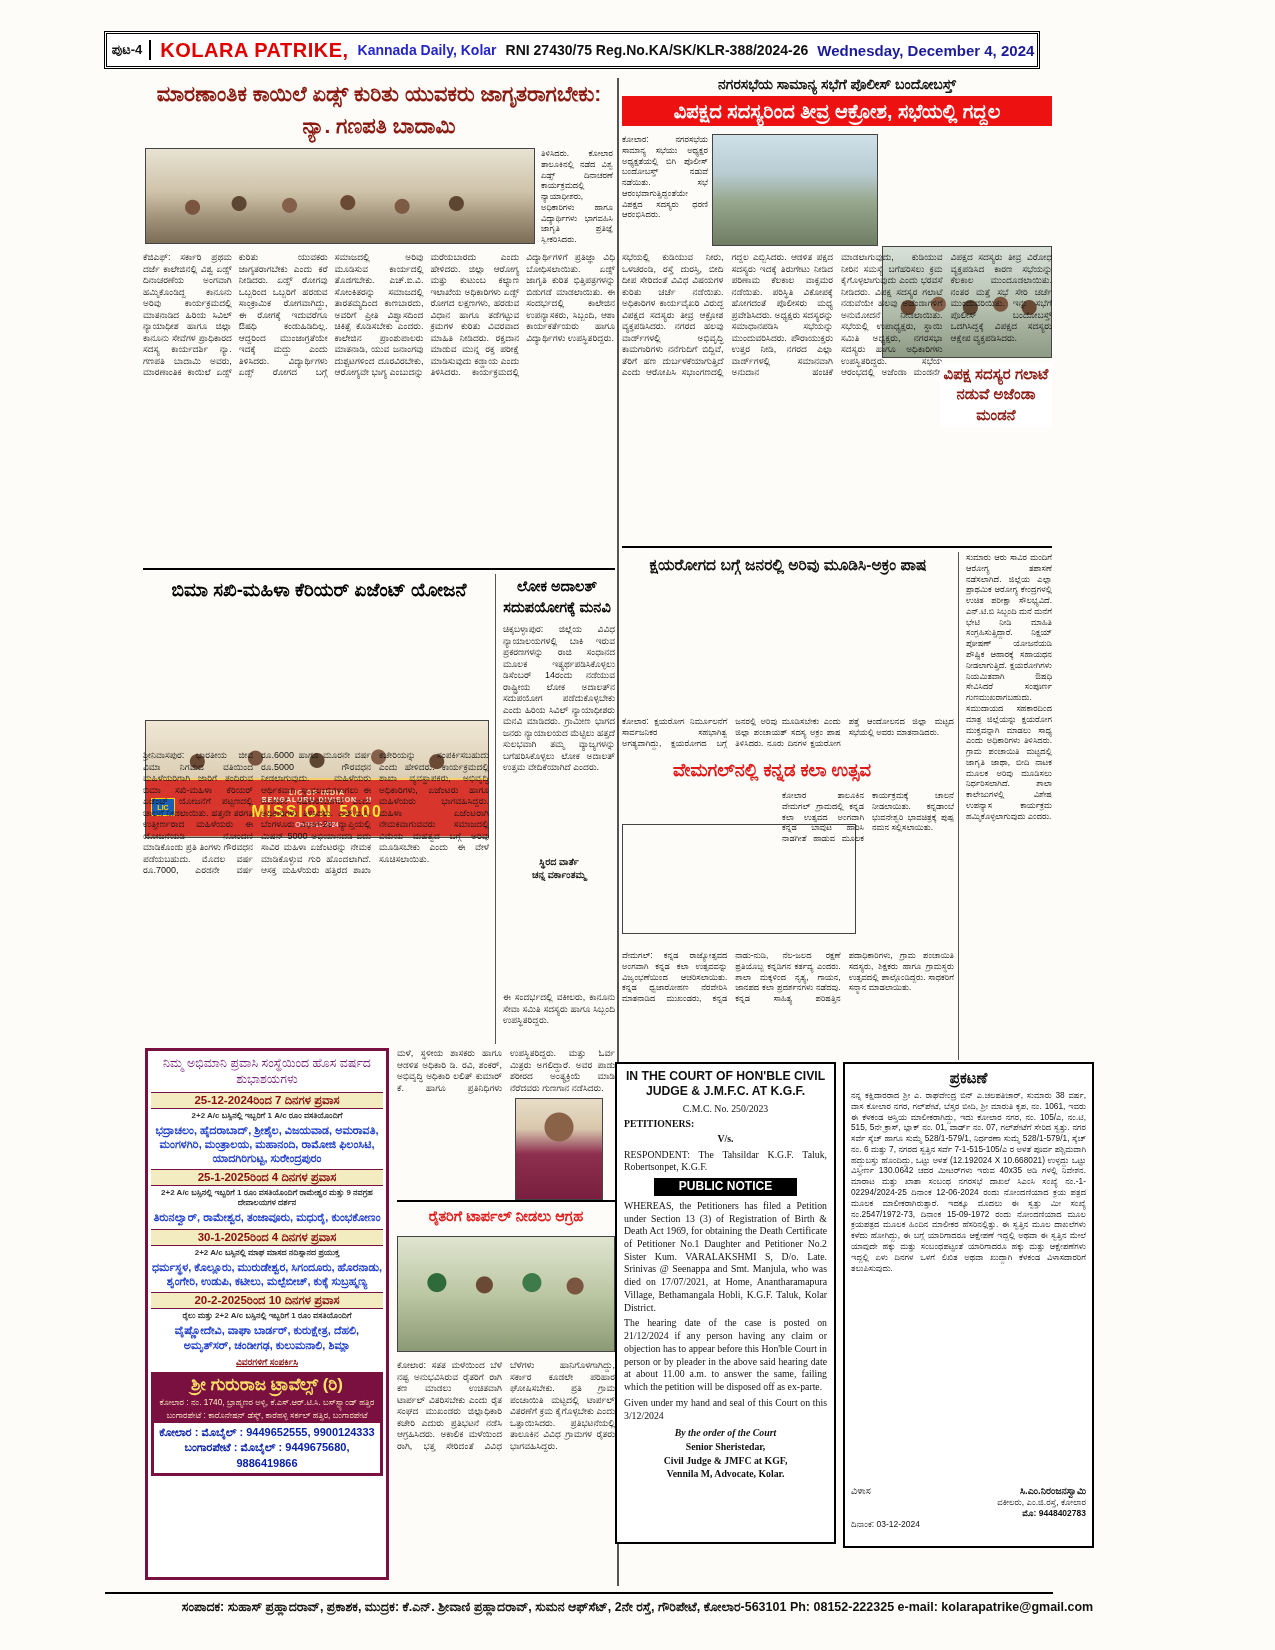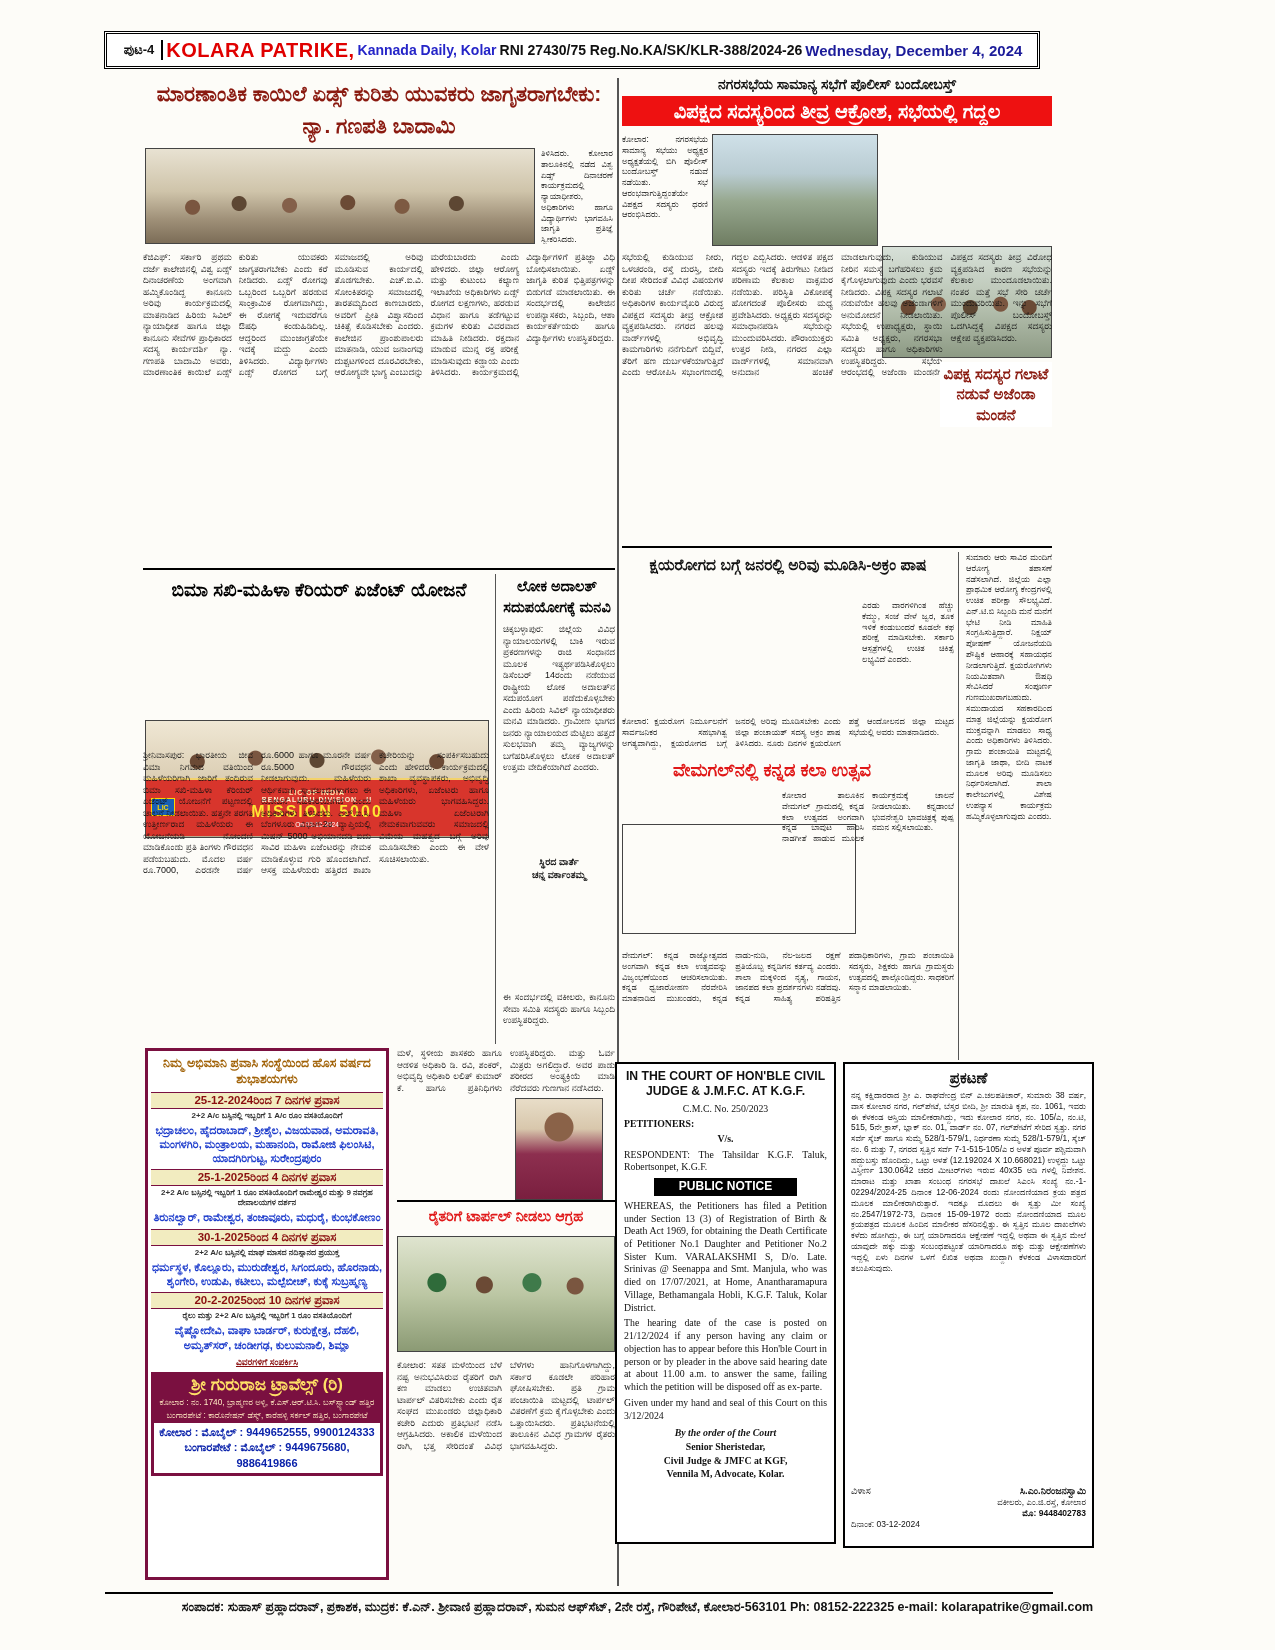--- a/index.html
+++ b/index.html
@@ -8,21 +8,21 @@
     background:#fdfcf8;
     font-family:"Liberation Sans", sans-serif;
     color:#111;
     overflow:hidden;
   }
   .abs{position:absolute;}
   
   .masthead{
     left:104px;top:31px;width:936px;height:38px;
     border:3px double #000;background:#fff;
-    display:flex;align-items:center;justify-content:center;gap:3px;
+    display:flex;align-items:center;justify-content:center;gap:9px;
     box-sizing:border-box;white-space:nowrap;
   }
   .mh-page{font-weight:bold;font-size:13px;border-right:2px solid #000;padding:2px 7px 2px 2px;}
   .mh-title{color:#e00000;font-weight:800;font-size:20px;letter-spacing:.5px;}
   .mh-sub{color:#2525c8;font-size:14px;font-weight:bold;}
   .mh-reg{color:#101010;font-size:14px;font-weight:bold;}
   .mh-date{color:#1c1c9a;font-size:15px;font-weight:bold;}
   
   .half{position:absolute;}
   .tiny{font-size:9px;line-height:1.28;text-align:justify;overflow:hidden;}
@@ -41,21 +41,21 @@
     border-top:2px solid #f3d26a;display:flex;flex-direction:column;align-items:center;justify-content:center;}
   .mb-org{color:#ffe9b0;font-size:7px;font-weight:bold;letter-spacing:1px;}
   .mb-div{color:#fff2cf;font-size:7px;font-weight:bold;letter-spacing:1px;}
   .mb-mission{color:#ffe433;font-size:16px;font-weight:800;letter-spacing:2px;}
   .mb-date{color:#ffffff;font-size:6.5px;}
   .lic-logo{position:absolute;left:5px;top:18px;width:22px;height:16px;background:#1a5fb4;color:#ffd700;
     font-size:7px;font-weight:bold;display:flex;align-items:center;justify-content:center;border:1px solid #ffd700;}
   
   .ad{left:145px;top:1048px;width:244px;height:532px;border:3px solid #7a1040;background:#fff;
      box-sizing:border-box;padding:4px 3px;display:flex;flex-direction:column;gap:2px;}
-  .ad-greet{color:#a16207;font-weight:bold;font-size:12.5px;text-align:center;line-height:1.3;}
+  .ad-greet{color:#701a75;font-weight:normal;font-size:12.5px;text-align:center;line-height:1.3;}
   .ad-date{background:#f2ecc0;color:#8a0f0f;font-weight:bold;font-size:11.5px;text-align:center;
      border-top:1.5px solid #7a1040;border-bottom:1.5px solid #7a1040;padding:1px 16px;margin-top:2px;}
   .ad-note{font-size:8px;font-weight:bold;color:#333;text-align:center;line-height:1.25;}
   .ad-places{color:#1d3ccc;font-weight:bold;font-size:11px;text-align:center;line-height:1.3;}
   .ad-contact{color:#8a0f0f;font-weight:bold;font-size:9px;text-align:center;text-decoration:underline;margin-top:3px;}
   .ad-bottom{background:#7a1040;color:#fff;padding:3px;display:flex;flex-direction:column;gap:2px;margin-top:2px;}
   .ad-agency{color:#ffe066;font-weight:800;font-size:17px;text-align:center;line-height:1.2;}
   .ad-addr{color:#ffe9c0;font-size:8.3px;text-align:center;line-height:1.3;}
   .ad-phones{background:#fff;color:#0a22aa;font-weight:bold;font-size:11px;text-align:center;padding:2px 0;line-height:1.4;}
   
@@ -222,21 +222,20 @@
   <div class="abs tiny8" style="left:344px;top:476px;width:86px;height:508px;">ಸುಮಾರು ಆರು ಸಾವಿರ ಮಂದಿಗೆ ಆರೋಗ್ಯ ತಪಾಸಣೆ ನಡೆಸಲಾಗಿದೆ. ಜಿಲ್ಲೆಯ ಎಲ್ಲಾ ಪ್ರಾಥಮಿಕ ಆರೋಗ್ಯ ಕೇಂದ್ರಗಳಲ್ಲಿ ಉಚಿತ ಪರೀಕ್ಷಾ ಸೌಲಭ್ಯವಿದೆ. ಎನ್.ಟಿ.ಬಿ ಸಿಬ್ಬಂದಿ ಮನೆ ಮನೆಗೆ ಭೇಟಿ ನೀಡಿ ಮಾಹಿತಿ ಸಂಗ್ರಹಿಸುತ್ತಿದ್ದಾರೆ. ನಿಕ್ಷಯ್ ಪೋಷಣ್ ಯೋಜನೆಯಡಿ ಪೌಷ್ಟಿಕ ಆಹಾರಕ್ಕೆ ಸಹಾಯಧನ ನೀಡಲಾಗುತ್ತಿದೆ. ಕ್ಷಯರೋಗಿಗಳು ನಿಯಮಿತವಾಗಿ ಔಷಧಿ ಸೇವಿಸಿದರೆ ಸಂಪೂರ್ಣ ಗುಣಮುಖರಾಗಬಹುದು. ಸಮುದಾಯದ ಸಹಕಾರದಿಂದ ಮಾತ್ರ ಜಿಲ್ಲೆಯನ್ನು ಕ್ಷಯರೋಗ ಮುಕ್ತವನ್ನಾಗಿ ಮಾಡಲು ಸಾಧ್ಯ ಎಂದು ಅಧಿಕಾರಿಗಳು ತಿಳಿಸಿದರು. ಗ್ರಾಮ ಪಂಚಾಯಿತಿ ಮಟ್ಟದಲ್ಲಿ ಜಾಗೃತಿ ಜಾಥಾ, ಬೀದಿ ನಾಟಕ ಮೂಲಕ ಅರಿವು ಮೂಡಿಸಲು ನಿರ್ಧರಿಸಲಾಗಿದೆ. ಶಾಲಾ ಕಾಲೇಜುಗಳಲ್ಲಿ ವಿಶೇಷ ಉಪನ್ಯಾಸ ಕಾರ್ಯಕ್ರಮ ಹಮ್ಮಿಕೊಳ್ಳಲಾಗುವುದು ಎಂದರು.</div>
 
   <div class="abs photo" style="left:0;top:524px;width:234px;height:110px;
       background:
         radial-gradient(circle at 20% 38%, #6b4a35 0 7px, transparent 8px),
         radial-gradient(circle at 38% 35%, #7a5640 0 7px, transparent 8px),
         radial-gradient(circle at 57% 38%, #5d4733 0 7px, transparent 8px),
         radial-gradient(circle at 76% 35%, #84604a 0 7px, transparent 8px),
         linear-gradient(180deg,#e3ddcb 0%,#cdc2a6 45%,#f2f0e8 70%,#b9a océ98 100%),
         linear-gradient(180deg,#e3ddcb 0%,#cdc2a6 45%,#efece2 72%,#b9aa90 100%);"></div>
-  <div class="abs tiny8" style="left:240px;top:524px;width:92px;height:110px;">ಎರಡು ವಾರಗಳಿಗಿಂತ ಹೆಚ್ಚು ಕೆಮ್ಮು, ಸಂಜೆ ವೇಳೆ ಜ್ವರ, ತೂಕ ಇಳಿಕೆ ಕಂಡುಬಂದರೆ ಕೂಡಲೇ ಕಫ ಪರೀಕ್ಷೆ ಮಾಡಿಸಬೇಕು. ಸರ್ಕಾರಿ ಆಸ್ಪತ್ರೆಗಳಲ್ಲಿ ಉಚಿತ ಚಿಕಿತ್ಸೆ ಲಭ್ಯವಿದೆ ಎಂದರು.</div>
   <div class="abs tiny8" style="left:0;top:640px;width:332px;height:40px;column-count:3;column-gap:8px;">ಕೋಲಾರ: ಕ್ಷಯರೋಗ ನಿರ್ಮೂಲನೆಗೆ ಸಾರ್ವಜನಿಕರ ಸಹಭಾಗಿತ್ವ ಅಗತ್ಯವಾಗಿದ್ದು, ಕ್ಷಯರೋಗದ ಬಗ್ಗೆ ಜನರಲ್ಲಿ ಅರಿವು ಮೂಡಿಸಬೇಕು ಎಂದು ಜಿಲ್ಲಾ ಪಂಚಾಯತ್ ಸದಸ್ಯ ಅಕ್ರಂ ಪಾಷ ತಿಳಿಸಿದರು. ನೂರು ದಿನಗಳ ಕ್ಷಯರೋಗ ಪತ್ತೆ ಆಂದೋಲನದ ಜಿಲ್ಲಾ ಮಟ್ಟದ ಸಭೆಯಲ್ಲಿ ಅವರು ಮಾತನಾಡಿದರು.</div>
 
   <div class="abs red-head" style="left:0;top:684px;width:300px;font-size:18px;">ವೇಮಗಲ್‌ನಲ್ಲಿ ಕನ್ನಡ ಕಲಾ ಉತ್ಸವ</div>
   <div class="abs photo" style="left:0;top:714px;width:154px;height:154px;
       background:
         radial-gradient(circle at 30% 35%, #6b4a35 0 9px, transparent 10px),
         radial-gradient(circle at 60% 33%, #7a5640 0 9px, transparent 10px),
         linear-gradient(180deg,#f2b948 0%,#f5f2e8 30%,#3f8a3f 45%,#d8cfb8 60%,#a89878 100%);"></div>
   <div class="abs tiny8" style="left:160px;top:714px;width:172px;height:154px;column-count:2;column-gap:8px;">ಕೋಲಾರ ತಾಲೂಕಿನ ವೇಮಗಲ್ ಗ್ರಾಮದಲ್ಲಿ ಕನ್ನಡ ಕಲಾ ಉತ್ಸವದ ಅಂಗವಾಗಿ ಕನ್ನಡ ಬಾವುಟ ಹಾರಿಸಿ ನಾಡಗೀತೆ ಹಾಡುವ ಮೂಲಕ ಕಾರ್ಯಕ್ರಮಕ್ಕೆ ಚಾಲನೆ ನೀಡಲಾಯಿತು. ಕನ್ನಡಾಂಬೆ ಭುವನೇಶ್ವರಿ ಭಾವಚಿತ್ರಕ್ಕೆ ಪುಷ್ಪ ನಮನ ಸಲ್ಲಿಸಲಾಯಿತು.</div>
   <div class="abs tiny8" style="left:0;top:874px;width:332px;height:108px;column-count:3;column-gap:8px;">ವೇಮಗಲ್: ಕನ್ನಡ ರಾಜ್ಯೋತ್ಸವದ ಅಂಗವಾಗಿ ಕನ್ನಡ ಕಲಾ ಉತ್ಸವವನ್ನು ವಿಜೃಂಭಣೆಯಿಂದ ಆಚರಿಸಲಾಯಿತು. ಕನ್ನಡ ಧ್ವಜಾರೋಹಣ ನೆರವೇರಿಸಿ ಮಾತನಾಡಿದ ಮುಖಂಡರು, ಕನ್ನಡ ನಾಡು-ನುಡಿ, ನೆಲ-ಜಲದ ರಕ್ಷಣೆ ಪ್ರತಿಯೊಬ್ಬ ಕನ್ನಡಿಗನ ಕರ್ತವ್ಯ ಎಂದರು. ಶಾಲಾ ಮಕ್ಕಳಿಂದ ನೃತ್ಯ, ಗಾಯನ, ಜಾನಪದ ಕಲಾ ಪ್ರದರ್ಶನಗಳು ನಡೆದವು. ಕನ್ನಡ ಸಾಹಿತ್ಯ ಪರಿಷತ್ತಿನ ಪದಾಧಿಕಾರಿಗಳು, ಗ್ರಾಮ ಪಂಚಾಯಿತಿ ಸದಸ್ಯರು, ಶಿಕ್ಷಕರು ಹಾಗೂ ಗ್ರಾಮಸ್ಥರು ಉತ್ಸವದಲ್ಲಿ ಪಾಲ್ಗೊಂಡಿದ್ದರು. ಸಾಧಕರಿಗೆ ಸನ್ಮಾನ ಮಾಡಲಾಯಿತು.</div>

